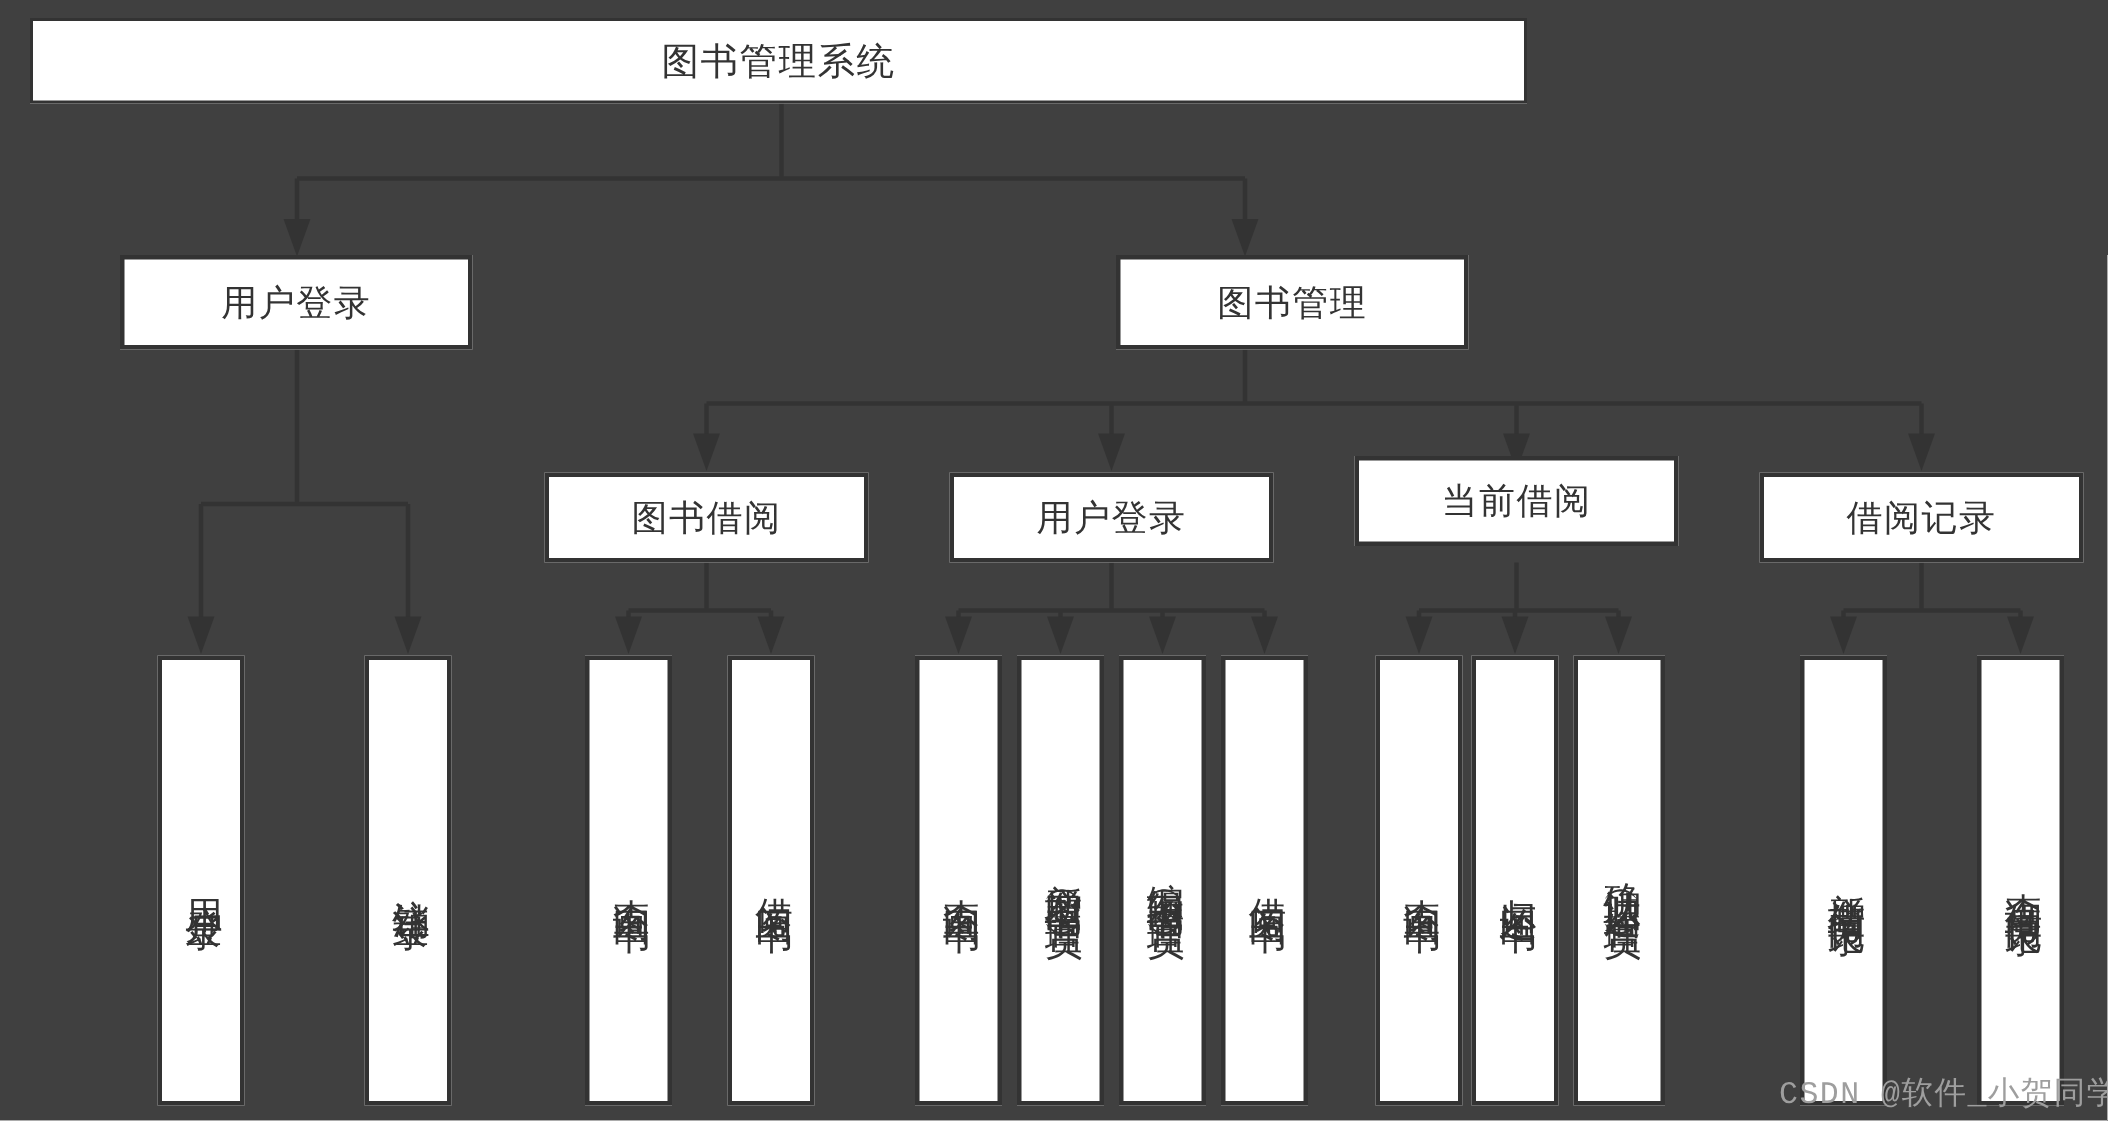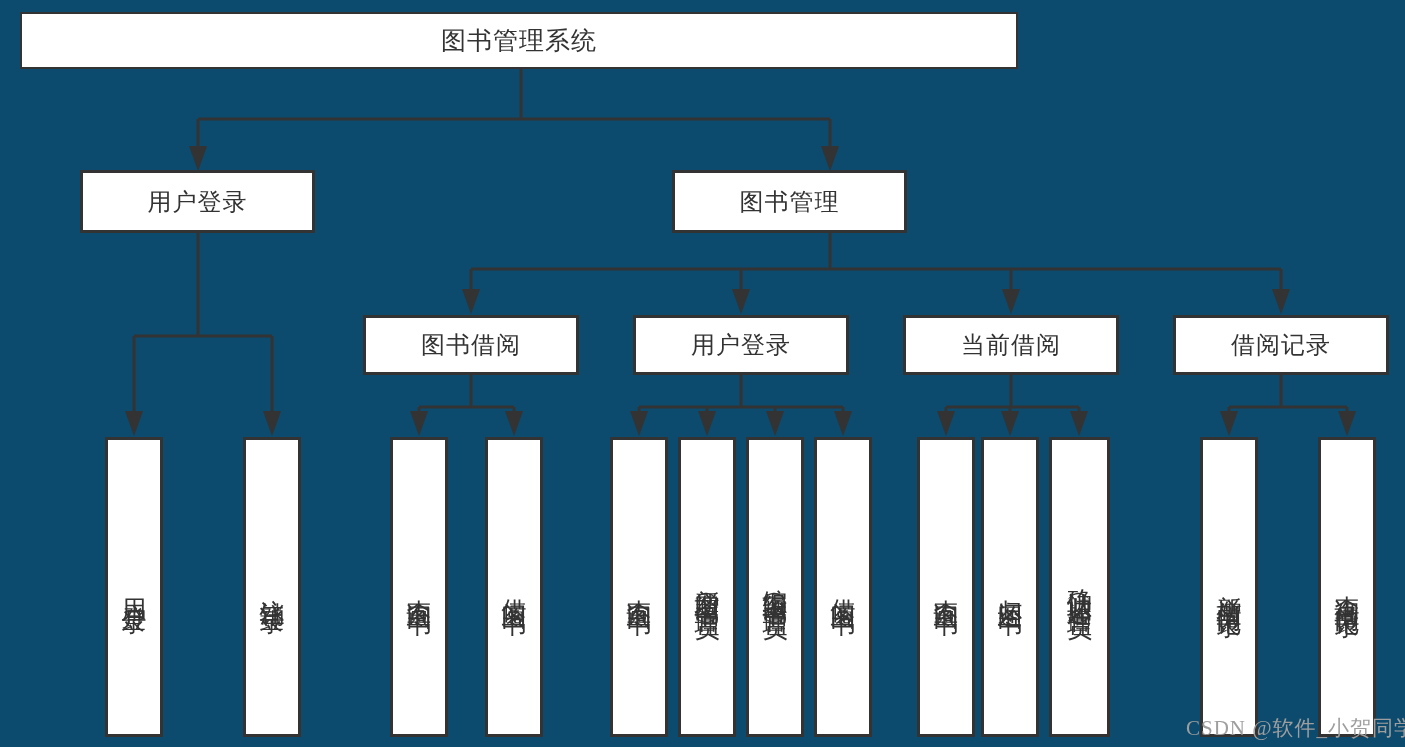--- a/index.html
+++ b/index.html
@@ -1,20 +1,20 @@
 <!DOCTYPE html>
 <html><head>
 <meta charset="utf-8">
 <style>
   html,body{margin:0;padding:0;background:#ffffff;}
   .canvas{
     position:relative;
     width:1405px;height:747px;
-    background:#0c4a6e;
-    font-family:Liberation Serif, serif;
+    background:#404040;
+    font-family:Liberation Mono, monospace;
     overflow:hidden;
   }
   .connectors{position:absolute;left:0;top:0;width:1405px;height:747px;pointer-events:none;}
   .box{
     position:absolute;
     background:#ffffff;
     border:3px solid #333333;
     box-sizing:border-box;
     display:flex;align-items:center;justify-content:center;
     color:#333333;
@@ -73,25 +73,25 @@
       <polygon points="1001,411 1019,411 1010,436"></polygon>
       <polygon points="1070,411 1088,411 1079,436"></polygon>
       <polygon points="1220,411 1238,411 1229,436"></polygon>
       <polygon points="1338,411 1356,411 1347,436"></polygon>
     </g>
   </svg>
 
   <div class="box hbox root" style="left:20px;top:12px;width:998px;height:57px;">图书管理系统</div>
 
   <div class="box hbox" style="left:80px;top:170px;width:235px;height:63px;">用户登录</div>
-  <div class="box hbox" style="left:672px;top:170px;width:235px;height:63px;">图书管理</div>
+  <div class="box hbox" style="left:744px;top:170px;width:235px;height:63px;">图书管理</div>
 
   <div class="box hbox" style="left:363px;top:315px;width:216px;height:60px;">图书借阅</div>
   <div class="box hbox" style="left:633px;top:315px;width:216px;height:60px;">用户登录</div>
-  <div class="box hbox" style="left:903px;top:315px;width:216px;height:60px;">当前借阅</div>
+  <div class="box hbox" style="left:903px;top:304px;width:216px;height:60px;">当前借阅</div>
   <div class="box hbox" style="left:1173px;top:315px;width:216px;height:60px;">借阅记录</div>
 
   <div class="box vbox" style="left:105px;">用户登录</div>
   <div class="box vbox" style="left:243px;">注销登录</div>
 
   <div class="box vbox" style="left:390px;">查询图书</div>
   <div class="box vbox" style="left:485px;">借阅图书</div>
 
   <div class="box vbox" style="left:610px;">查询图书</div>
   <div class="box vbox" style="left:678px;">新增图书（管理员）</div>

